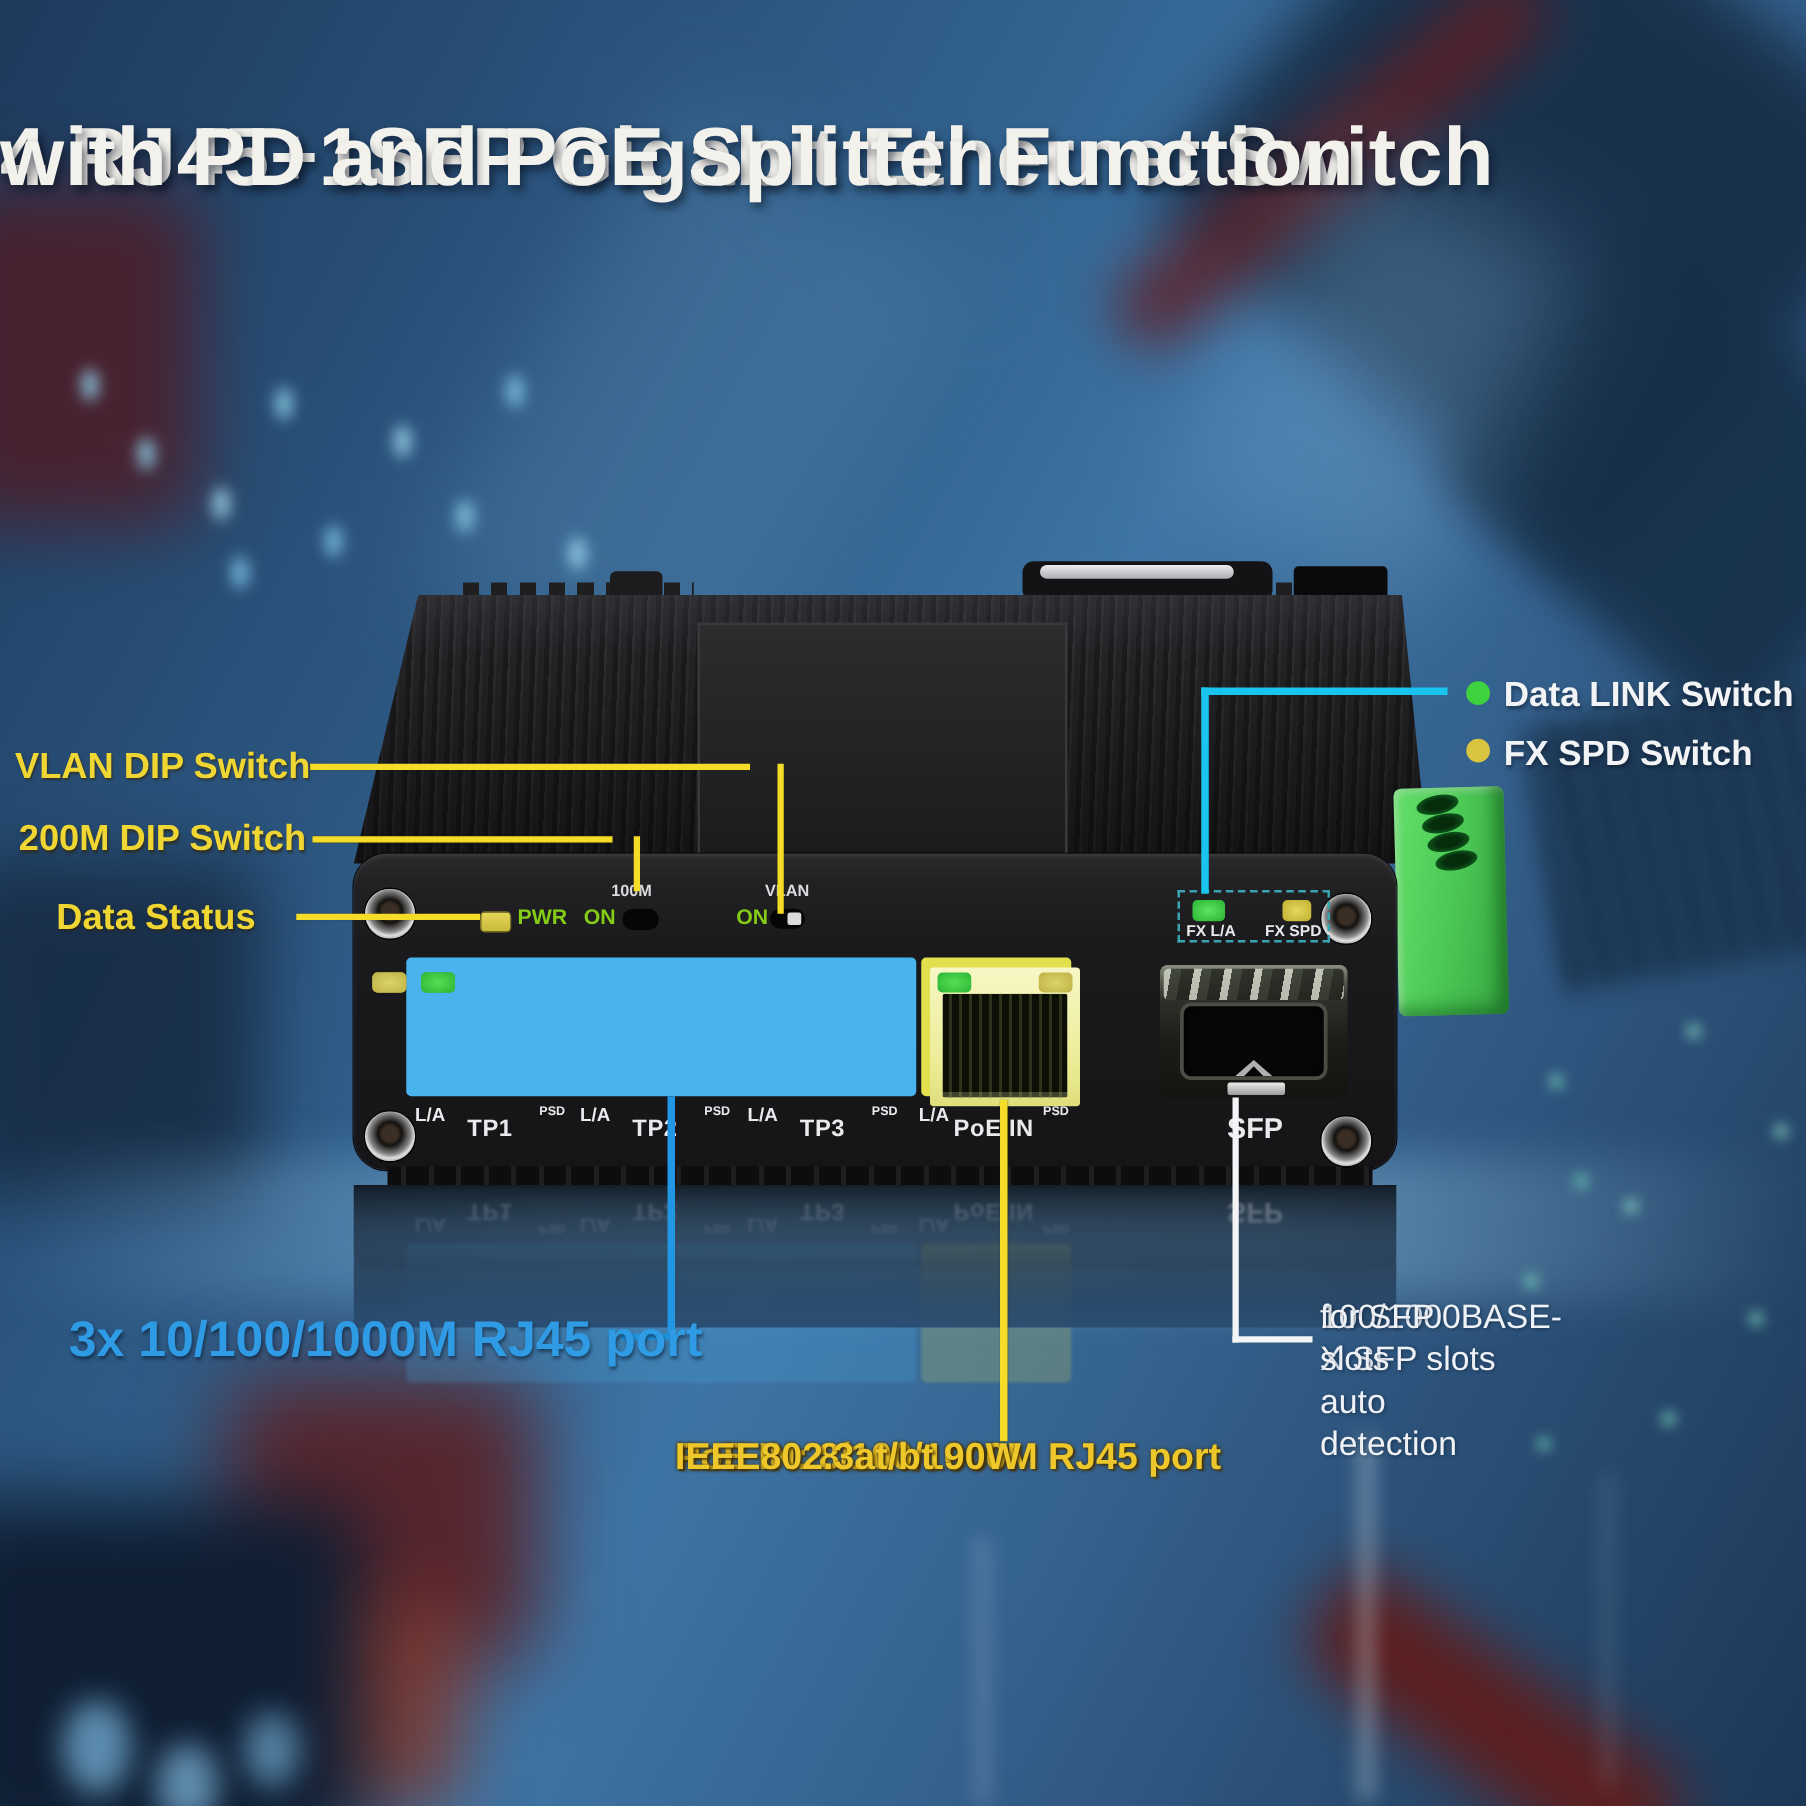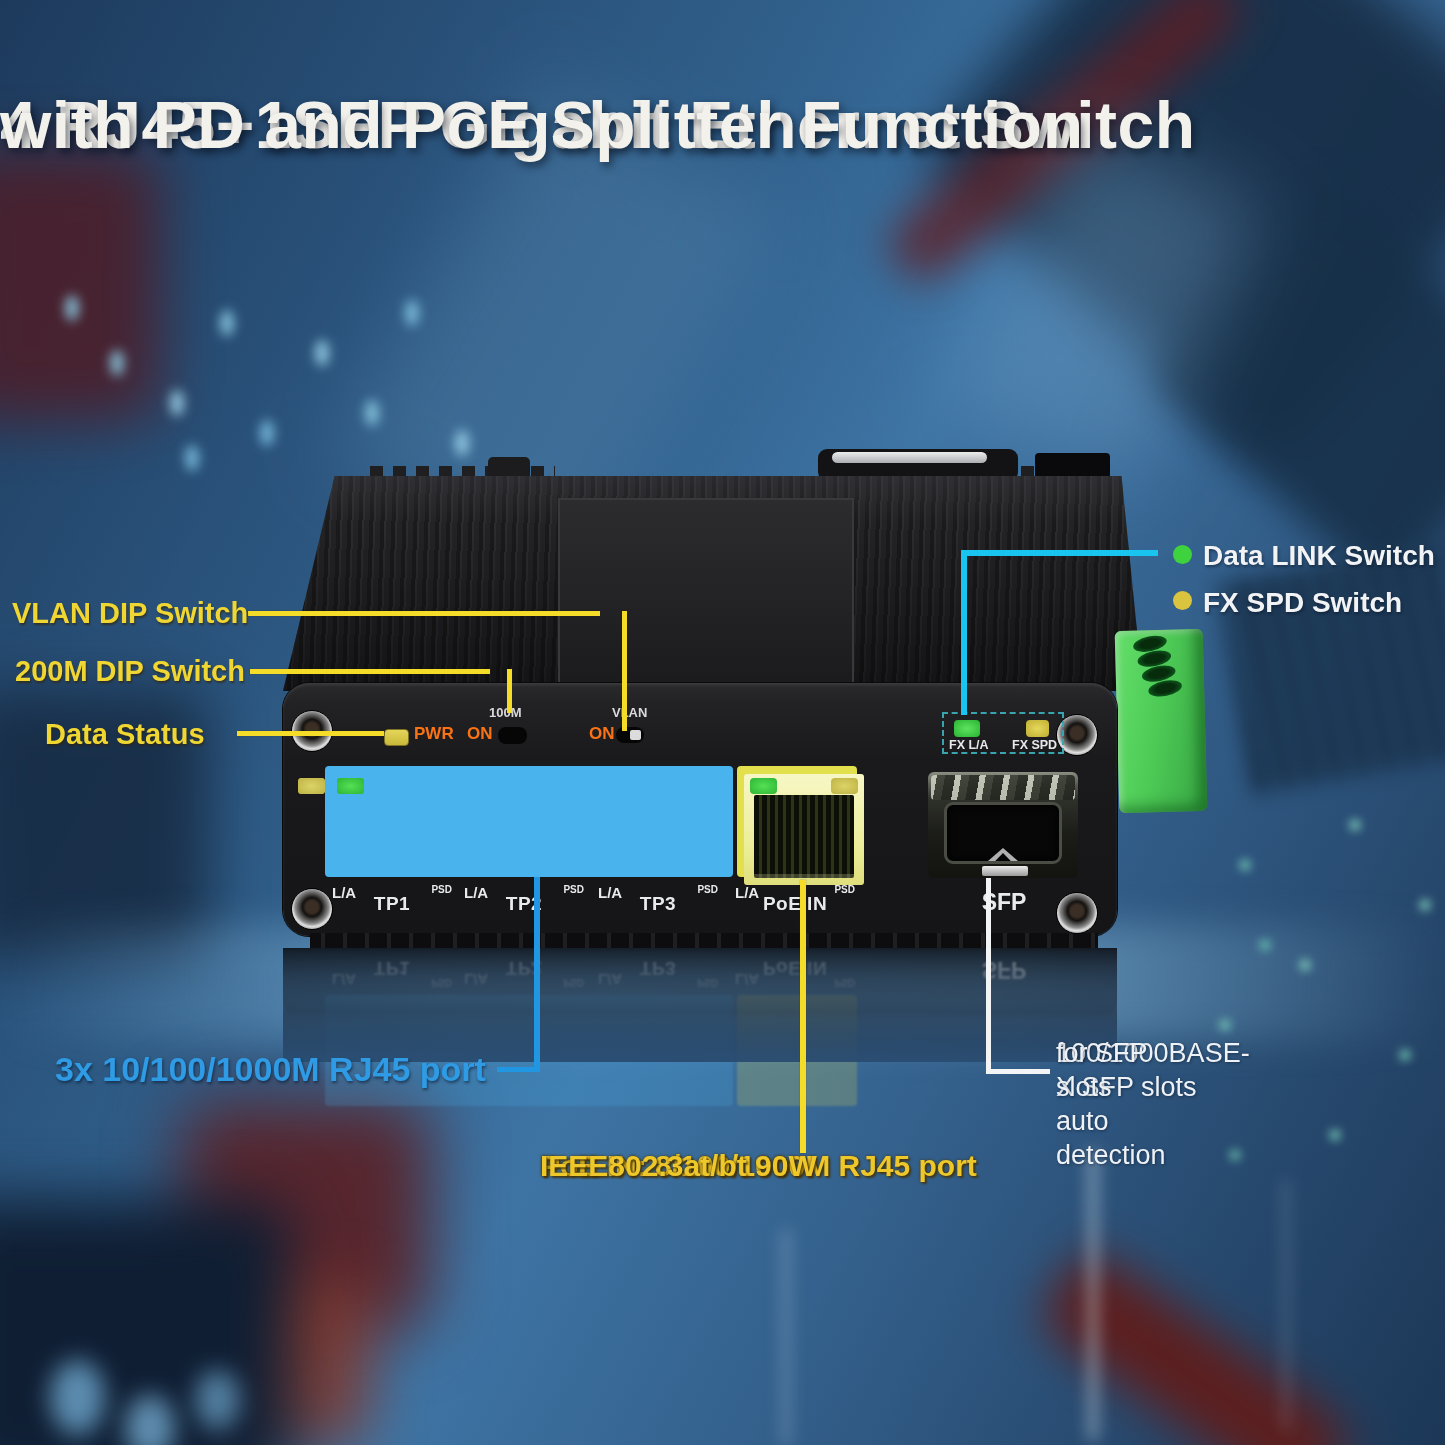--- a/index.html
+++ b/index.html
@@ -57,21 +57,21 @@
      background:linear-gradient(180deg,#2b2b2e 0%,#222225 8%,#1a1a1d 30%,#151518 100%);
      box-shadow:0 0 0 1px #0a0a0a,inset 0 2px 3px rgba(255,255,255,.09);}
   .pteeth{left:310px;top:933px;width:788px;height:15px;
      background:repeating-linear-gradient(90deg,#0d0d0f 0 11px,#1f1f22 11px 15px,#0d0d0f 15px 22px);}
   .screw{width:42px;height:42px;border-radius:50%;border:1px solid #000;
      background:radial-gradient(circle at 50% 45%,#3b2f25 0 20%,#141210 32%,#8a8a8a 56%,#e0e0e0 66%,#9b9b9b 78%,#3c3c3c 90%);}
   .sc1{left:291px;top:710px;} .sc2{left:291px;top:888px;} .sc3{left:1056px;top:714px;} .sc4{left:1056px;top:892px;}
   
   .led{border-radius:4px;}
   .led-pwr{left:384px;top:729px;width:25px;height:17px;background:linear-gradient(#e4d65a,#c9b93a);border:1px solid #7e7322;}
-  .ptxt{color:#f97316;font-weight:bold;font-size:17px;}
+  .ptxt{color:#84cc16;font-weight:bold;font-size:17px;}
   .t-pwr{left:414px;top:724px;} .t-on1{left:467px;top:724px;} .t-on2{left:589px;top:724px;}
   .stiny{color:#d8dadc;font-weight:bold;font-size:13px;}
   .t-100m{left:489px;top:705px;} .t-vlanp{left:612px;top:705px;}
   .dip{background:#060607;border-radius:8px;}
   .dip-100m{left:498px;top:727px;width:29px;height:17px;}
   .dip-vlan{left:616px;top:727px;width:28px;height:16px;}
   .dip-knob{left:14px;top:3px;width:11px;height:10px;background:#dcdcdc;border-radius:2px;}
   
   .fxbox{left:942px;top:712px;width:122px;height:42px;border:2px dashed #3aa3b0;}
   .fx-ledg{left:10px;top:6px;width:26px;height:17px;border-radius:4px;background:radial-gradient(#5fe35f,#27b332);}
@@ -145,21 +145,21 @@
   .ln-bl-h{left:497px;top:1067px;width:43px;height:5px;}
   .ln-poe-v{left:800px;top:880px;width:6px;height:273px;}
   
   .cy-txt{color:#f0d632;font-weight:bold;font-size:29px;text-shadow:1px 2px 2px rgba(50,35,0,.6);}
   .c-vlan{left:12px;top:597px;} .c-100m{left:15px;top:655px;} .c-power{left:45px;top:718px;}
   .cw-txt{color:#f2f3f5;font-weight:bold;font-size:28px;text-shadow:1px 2px 3px rgba(10,20,40,.5);}
   .c-dl{left:1203px;top:540px;} .c-fx{left:1203px;top:587px;}
   .dot{width:19px;height:19px;border-radius:50%;}
   .dot-g{left:1173px;top:545px;background:#3fd23f;}
   .dot-y{left:1173px;top:591px;background:#d9c33f;}
-  .c-3x{left:55px;top:1050px;color:#2f9be4;font-weight:bold;font-size:34px;text-shadow:1px 2px 3px rgba(5,20,40,.55);}
+  .c-3x{left:55px;top:1050px;color:#2f9be4;font-weight:bold;font-size:40px;text-shadow:1px 2px 3px rgba(5,20,40,.55);}
   .c-sfp{left:1056px;top:1036px;color:#eef2f6;font-size:27px;line-height:34px;font-weight:normal;
      text-shadow:1px 1px 3px rgba(10,20,40,.5);}
   .c-poe{left:540px;top:1147px;width:540px;text-align:center;color:#eec82b;font-weight:bold;font-size:30px;
      line-height:38px;text-shadow:0 0 3px rgba(70,50,0,.9),2px 2px 2px rgba(70,50,0,.75);}
 </style>
 </head>
 <body>
 
 <div id="stage">
 

